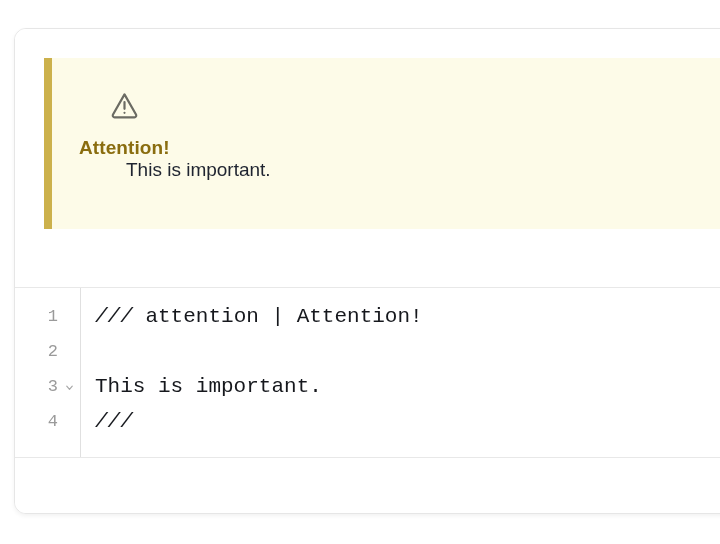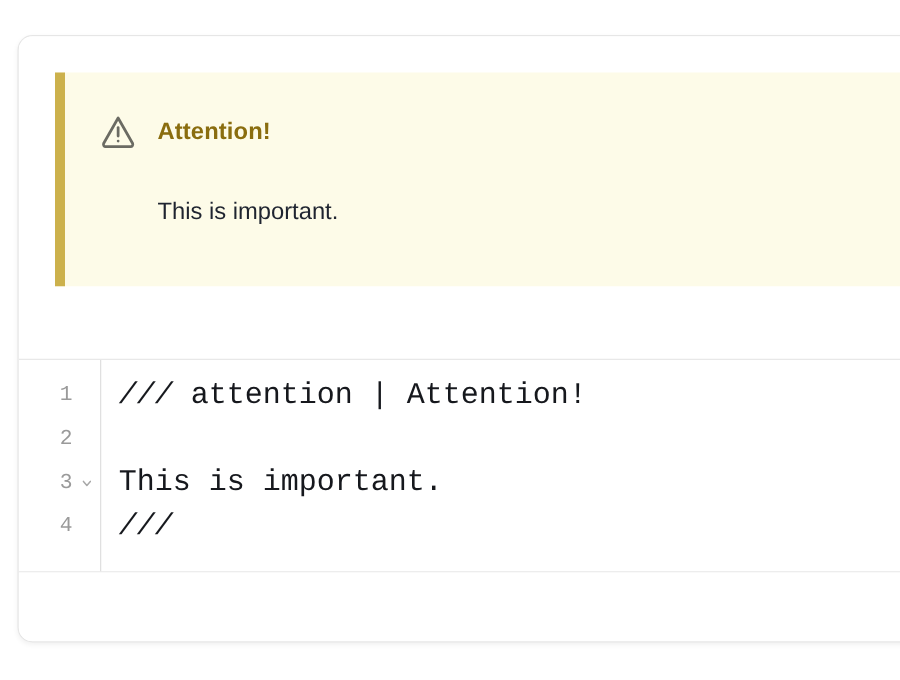--- a/index.html
+++ b/index.html
@@ -56,20 +56,21 @@
     box-sizing: border-box;
   }
 
   .callout-title-row {
     position: absolute;
     left: 27px;
     top: 32px;
     display: flex;
     align-items: center;
     gap: 16px;
+    flex-direction: column;
   }
 
   .warning-icon {
     width: 31px;
     height: 31px;
     flex: 0 0 auto;
     display: block;
   }
 
   .callout-title {
@@ -147,21 +148,21 @@
     text-align: center;
     color: #a8a8a8;
     font-size: 11px;
   }
   .fold-marker svg { display: inline-block; vertical-align: middle; }
 
   .code-text {
     position: absolute;
     left: 80px;
     font-family: "Liberation Mono", monospace;
-    font-size: 24px;
+    font-size: 21px;
     color: #16181d;
     white-space: pre;
   }
 
   .tok-delim {
     font-style: italic;
     color: #16181d;
   }
 
   

